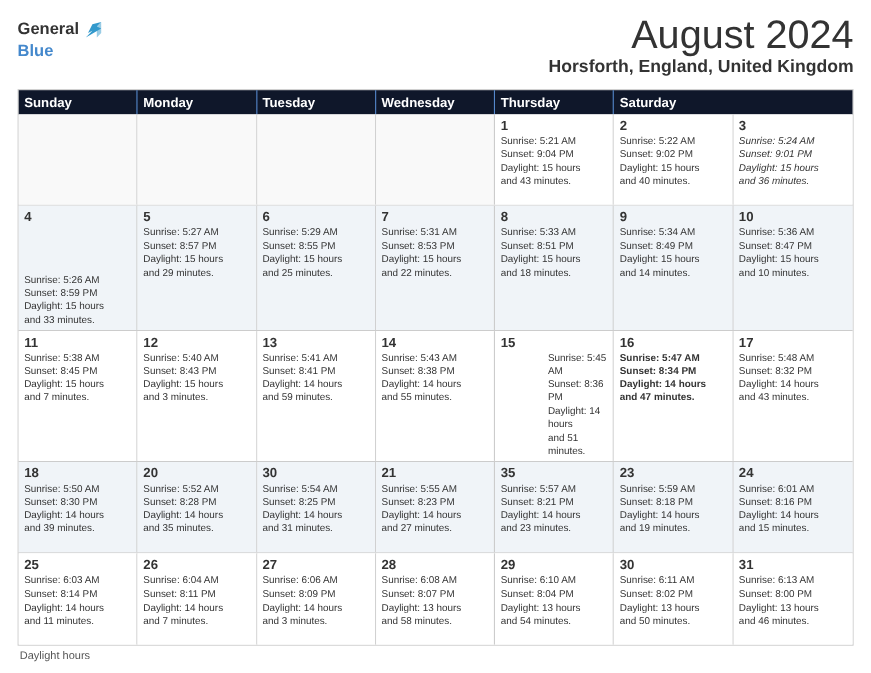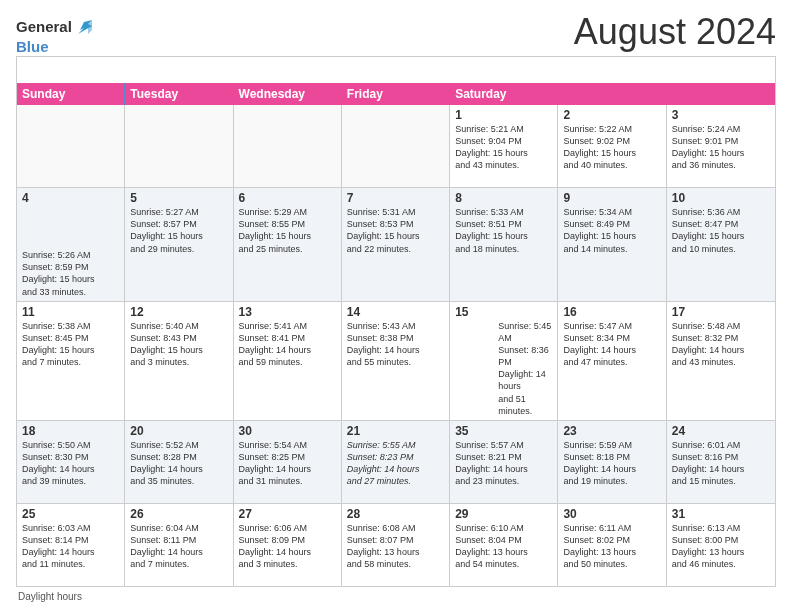--- a/index.html
+++ b/index.html
@@ -14,21 +14,21 @@
       width: 792px;
       height: 612px;
       padding: 12px 16px 10px 16px;
       display: flex;
       flex-direction: column;
     }
     .header {
       display: flex;
       align-items: flex-start;
       justify-content: space-between;
-      margin-bottom: 0;
+      margin-bottom: 11px;
     }
     .logo {
       display: flex;
       align-items: center;
       margin-top: 4px;
     }
     .logo-text-general {
       font-size: 15px;
       font-weight: bold;
       color: #333;
@@ -61,22 +61,21 @@
     }
     .calendar {
       flex: 1;
       display: flex;
       flex-direction: column;
       border: 1px solid #ccc;
     }
     .cal-header-row {
       display: grid;
       grid-template-columns: repeat(7, 1fr);
-      background: #ec4899;
-      margin-top: 26px;
+      background: #0f172a;
     }
     .cal-header-cell {
       color: #fff;
       font-size: 12px;
       font-weight: bold;
       padding: 4px 5px;
       border-right: 1px solid #5588cc;
       text-align: left;
     }
     .cal-header-cell:last-child { border-right: none; }
@@ -136,29 +135,31 @@
           <svg class="logo-icon" viewBox="0 0 22 22" xmlns="http://www.w3.org/2000/svg">
             <polygon points="4,18 18,10 14,8 18,4 10,6 6,14 10,12" fill="#3399cc"></polygon>
             <polygon points="14,8 18,4 18,14 14,18" fill="#3399cc" opacity="0.5"></polygon>
           </svg>
         </div>
         <span class="logo-text-blue">Blue</span>
       </div>
     </div>
     <div class="title-area">
       <div class="main-title">August 2024</div>
+      <div class="subtitle">Horsforth, England, United Kingdom</div>
     </div>
   </div>
 
   <div class="calendar">
     <div class="cal-header-row">
     <div class="cal-header-cell">Sunday</div>
+        <div class="cal-header-cell">Monday</div>
         <div class="cal-header-cell">Tuesday</div>
         <div class="cal-header-cell">Wednesday</div>
-        <div class="cal-header-cell">Friday</div>
+        <div class="cal-header-cell">Thursday</div>
         <div class="cal-header-cell">Saturday</div>
       </div>
     <div class="cal-body">
     <div class="cal-row">
           <div class="cal-cell empty"></div>
           <div class="cal-cell empty"></div>
           <div class="cal-cell empty"></div>
           <div class="cal-cell empty"></div>
           <div class="cal-cell">
             <span class="day-num">1</span>
@@ -169,21 +170,21 @@
           </div>
           <div class="cal-cell">
             <span class="day-num">2</span>
             <div class="cell-detail" style="white-space: pre-line;">Sunrise: 5:22 AM
 Sunset: 9:02 PM
 Daylight: 15 hours
 and 40 minutes.</div>
           </div>
           <div class="cal-cell">
             <span class="day-num">3</span>
-            <div class="cell-detail" style="white-space: pre-line;">Sunrise: 5:24 AM
+            <div class="cell-detail" style="white-space: pre-line; font-style: italic;">Sunrise: 5:24 AM
 Sunset: 9:01 PM
 Daylight: 15 hours
 and 36 minutes.</div>
           </div>
         </div>
         <div class="cal-row">
           <div class="cal-cell alt-row">
             <span class="day-num">4</span>
             <div class="cell-detail" style="white-space: pre-line; margin-top: 44px;">Sunrise: 5:26 AM
 Sunset: 8:59 PM
@@ -264,21 +265,21 @@
           </div>
           <div class="cal-cell">
             <span class="day-num">15</span>
             <div class="cell-detail" style="white-space: pre-line; margin-left: 43px;">Sunrise: 5:45 AM
 Sunset: 8:36 PM
 Daylight: 14 hours
 and 51 minutes.</div>
           </div>
           <div class="cal-cell">
             <span class="day-num">16</span>
-            <div class="cell-detail" style="white-space: pre-line;">Sunrise: 5:47 AM
+            <div class="cell-detail" style="white-space: pre-line; font-weight: bold;">Sunrise: 5:47 AM
 Sunset: 8:34 PM
 Daylight: 14 hours
 and 47 minutes.</div>
           </div>
           <div class="cal-cell">
             <span class="day-num">17</span>
             <div class="cell-detail" style="white-space: pre-line;">Sunrise: 5:48 AM
 Sunset: 8:32 PM
 Daylight: 14 hours
 and 43 minutes.</div>
@@ -301,21 +302,21 @@
           </div>
           <div class="cal-cell alt-row">
             <span class="day-num">30</span>
             <div class="cell-detail" style="white-space: pre-line;">Sunrise: 5:54 AM
 Sunset: 8:25 PM
 Daylight: 14 hours
 and 31 minutes.</div>
           </div>
           <div class="cal-cell alt-row">
             <span class="day-num">21</span>
-            <div class="cell-detail" style="white-space: pre-line; font-style: italic;">Sunrise: 5:55 AM
+            <div class="cell-detail" style="white-space: pre-line;">Sunrise: 5:55 AM
 Sunset: 8:23 PM
 Daylight: 14 hours
 and 27 minutes.</div>
           </div>
           <div class="cal-cell alt-row">
             <span class="day-num">35</span>
             <div class="cell-detail" style="white-space: pre-line;">Sunrise: 5:57 AM
 Sunset: 8:21 PM
 Daylight: 14 hours
 and 23 minutes.</div>

